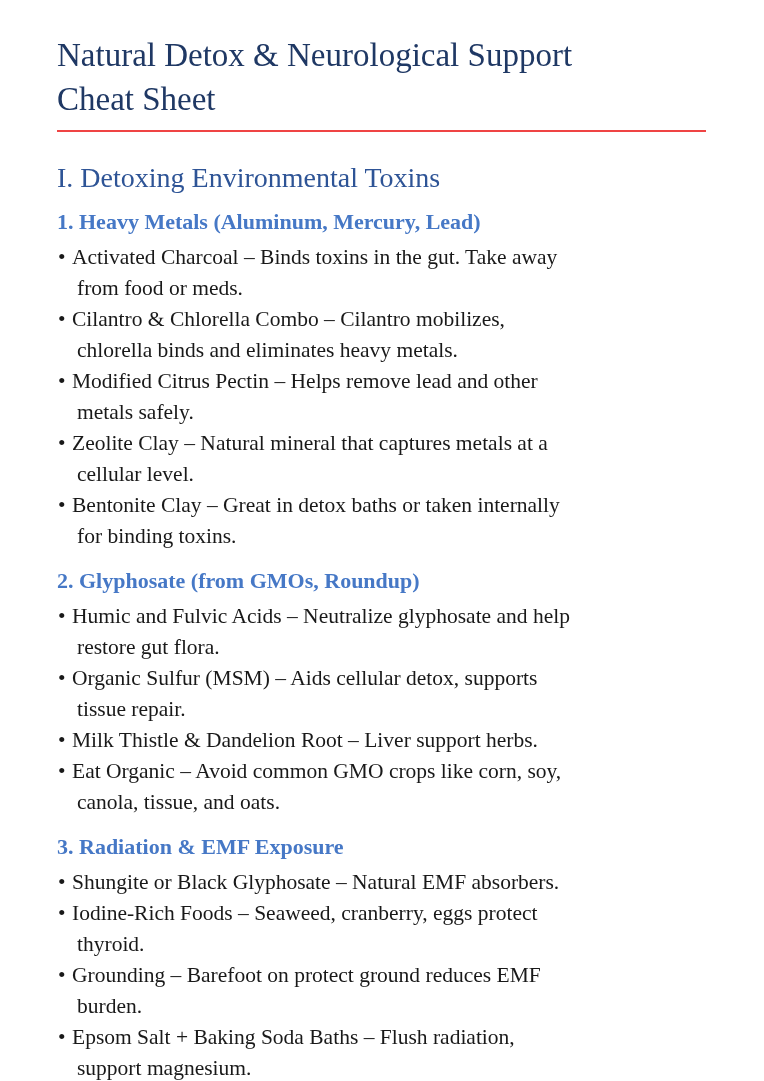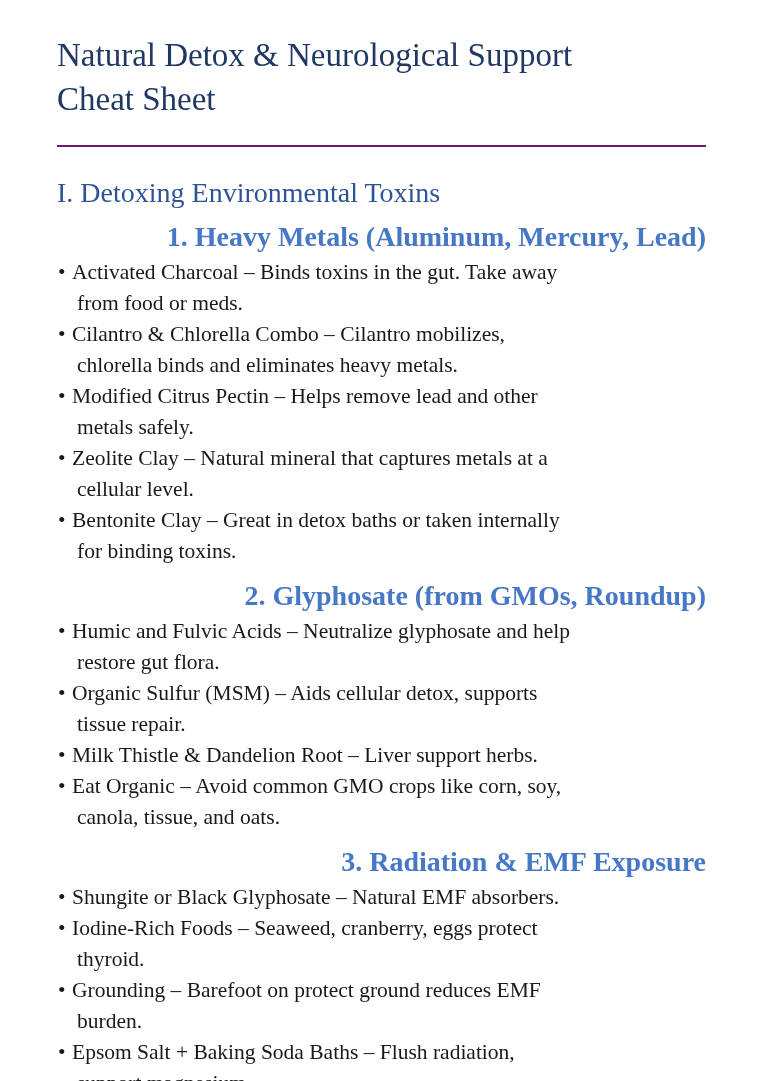--- a/index.html
+++ b/index.html
@@ -20,37 +20,36 @@
     height: 1081px;
     padding: 33px 58px 0 57px;
   }
   .doc-title {
     margin: 0;
     font-weight: 400;
     font-size: 33px;
     line-height: 44px;
     color: #1F3864;
     white-space: pre-line;
-    padding-bottom: 24px;
-    border-bottom: 2px solid #701a75;
+    padding-bottom: 9px;
+    border-bottom: 2px solid #ef4444;
   }
   .part-heading {
     margin: 31px 0 0 0;
     font-weight: 400;
     font-size: 28px;
     line-height: 30px;
     color: #2E5496;
   }
   .sub-heading {
     margin: 14px 0 6px 0;
     font-weight: 700;
-    font-size: 28px;
+    font-size: 22px;
     line-height: 29px;
     color: #4678C6;
-    text-align: right;
   }
   ul.bullets {
     list-style: none;
     margin: 0;
     padding: 0;
   }
   li.bullet-item {
     position: relative;
     font-size: 21.5px;
     line-height: 31px;

